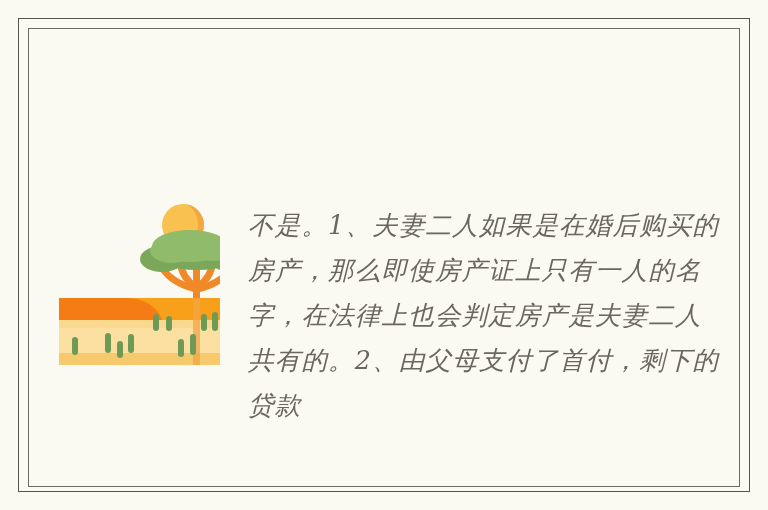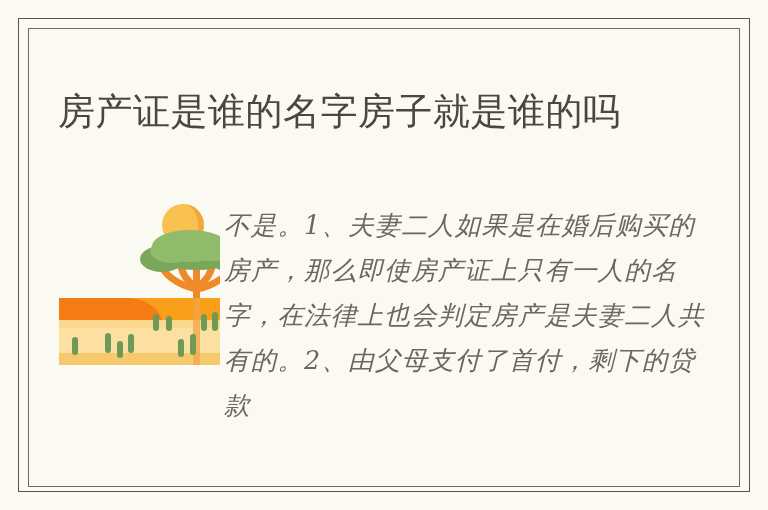--- a/index.html
+++ b/index.html
@@ -78,21 +78,21 @@
     width: 170px;
     height: 180px;
     flex: 0 0 170px;
   }
   .illus svg { display: block; }
 
   
   .article {
     flex: 1 1 auto;
     padding-top: 10px;
-    margin-left: 4px;
+    margin-left: 28px;
   }
   .article p {
     margin: 0;
     font-size: 25.5px;
     line-height: 45px;
     color: #6b6760;
     font-family: "DejaVu Serif", serif;
     font-style: italic;
     letter-spacing: 1.2px;
     font-weight: 400;
@@ -124,21 +124,20 @@
 </head>
 <body>
 
 <div class="page">
 
   <div class="frame-outer"></div>
   <div class="frame-inner"></div>
 
   <div class="content">
 
-    <h1 class="title">房产证是谁的名字房子就是谁的吗</h1>
 
     <div class="body-row">
 
       <div class="illus">
         <svg width="170" height="180" viewBox="0 0 170 180" xmlns="http://www.w3.org/2000/svg">
 
           <circle cx="133" cy="32" r="21" fill="#f9c14f"></circle>
           <path d="M133 11 a21 21 0 0 1 0 42 a15 21 0 0 0 0 -42 z" fill="#f2a83d"></path>
 
           <rect x="143" y="70" width="7" height="100" fill="#f08a28"></rect>

